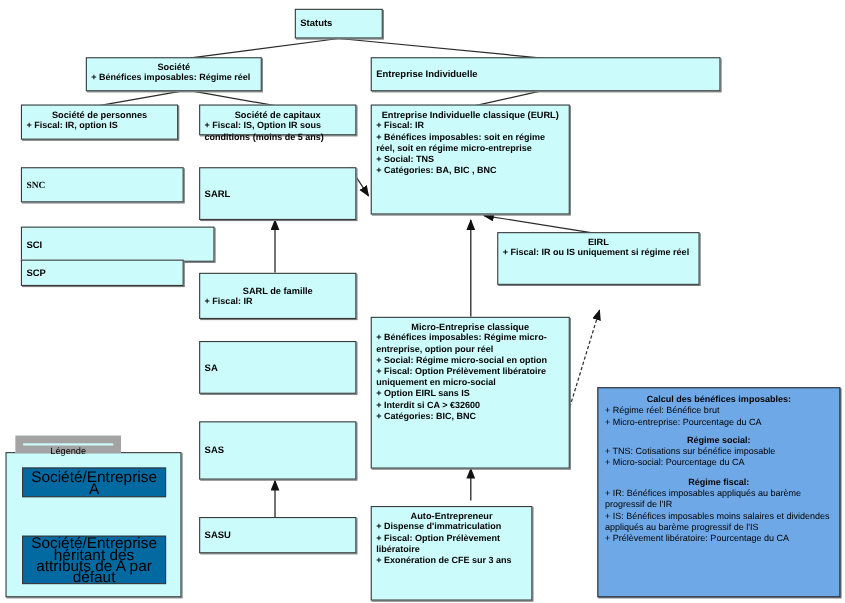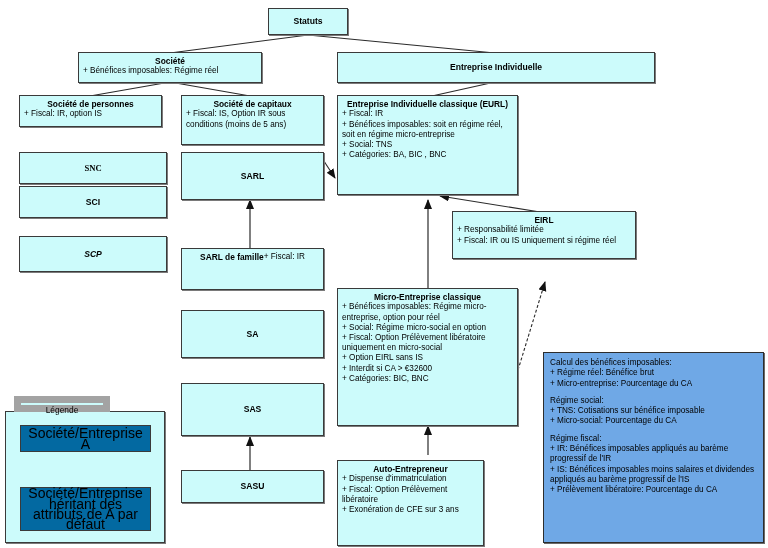--- a/index.html
+++ b/index.html
@@ -40,44 +40,43 @@
     text-align: center;
     display: block;
     font-size: 8.4px;
     line-height: 10.4px;
   }
   .node .attrs {
     display: block;
     text-align: left;
     margin-top: 0px;
   }
-  .node .attrs div { white-space: normal; }
+  .node .attrs div { white-space: normal; font-weight: bold; }
   .node.centered {
     display: flex;
     align-items: center;
-    justify-content: center;
   }
   .node.centered .title { font-size: 8.6px; }
 
   
   .panel {
     position: absolute;
     box-sizing: border-box;
     background: #6FA8E6;
     border: 1px solid #2d2d2d;
     box-shadow: 1px 1px 0 #6a6a6a;
     font-size: 8.2px;
     line-height: 10.3px;
     color: #000000;
     padding: 5px 6px;
     z-index: 2;
   }
   .panel .h {
-    font-weight: normal;
-    text-align: left;
+    font-weight: bold;
+    text-align: center;
     display: block;
   }
   .panel .gap { height: 7px; }
 
   
   .legend-tab {
     position: absolute;
     box-sizing: border-box;
     background: #CCFBFB;
     border: 7px solid #a3a3a3;
@@ -144,83 +143,82 @@
 
     <path d="M428,455 L428,426" stroke="#2a2a2a" stroke-width="1.2" fill="none" marker-end="url(#arrowFilled)"></path>
 
     <path d="M85,487 L85,452" stroke="#2a2a2a" stroke-width="1.2" fill="none" marker-end="url(#arrowFilled)"></path>
   </svg>
 
   <div class="node centered" style="left:268px; top:8px; width:80px; height:27px;">
     <span class="title">Statuts</span>
   </div>
 
-  <div class="node" style="left:78px; top:52px; width:184px; height:31px;">
+  <div class="node" style="left:78px; top:52px; width:160px; height:31px;">
     <span class="title">Société</span>
     <span class="attrs">
       <div>+ Bénéfices imposables: Régime réel</div>
     </span>
   </div>
 
   <div class="node centered" style="left:337px; top:52px; width:318px; height:31px;">
     <span class="title">Entreprise Individuelle</span>
   </div>
 
   <div class="node" style="left:19px; top:95px; width:143px; height:32px;">
     <span class="title">Société de personnes</span>
     <span class="attrs">
       <div>+ Fiscal: IR, option IS</div>
     </span>
   </div>
 
-  <div class="node" style="left:181px; top:95px; width:143px; height:50px;">
+  <div class="node" style="left:181px; top:95px; width:143px; height:28px;">
     <span class="title">Société de capitaux</span>
     <span class="attrs">
       <div>+ Fiscal: IS, Option IR sous conditions (moins de 5 ans)</div>
     </span>
   </div>
 
   <div class="node" style="left:337px; top:95px; width:181px; height:100px;">
     <span class="title">Entreprise Individuelle classique (EURL)</span>
     <span class="attrs">
       <div>+ Fiscal: IR</div>
       <div>+ Bénéfices imposables: soit en régime réel, soit en régime micro-entreprise</div>
       <div>+ Social: TNS</div>
       <div>+ Catégories: BA, BIC , BNC</div>
     </span>
   </div>
 
   <div class="node centered" style="left:19px; top:152px; width:148px; height:32px;font-family:Liberation Serif, serif;">
     <span class="title">SNC</span>
   </div>
 
-  <div class="node centered" style="left:19px; top:186px; width:148px; height:32px;">
+  <div class="node centered" style="left:19px; top:206px; width:176px; height:32px;">
     <span class="title">SCI</span>
   </div>
 
-  <div class="node centered" style="left:19px; top:236px; width:148px; height:36px;font-style:italic;">
+  <div class="node centered" style="left:19px; top:236px; width:148px; height:24px;">
     <span class="title">SCP</span>
   </div>
 
   <div class="node centered" style="left:181px; top:152px; width:143px; height:48px;">
     <span class="title">SARL</span>
   </div>
 
   <div class="node" style="left:181px; top:248px; width:143px; height:42px;
-              display:flex; flex-direction:row; justify-content:center;">
+              display:flex; flex-direction:column; justify-content:center;">
     <span class="title">SARL de famille</span>
     <span class="attrs">
       <div>+ Fiscal: IR</div>
     </span>
   </div>
 
   <div class="node" style="left:452px; top:211px; width:184px; height:48px;">
     <span class="title">EIRL</span>
     <span class="attrs">
-      <div>+ Responsabilité limitée</div>
       <div>+ Fiscal: IR ou IS uniquement si régime réel</div>
     </span>
   </div>
 
   <div class="node centered" style="left:181px; top:310px; width:143px; height:48px;">
     <span class="title">SA</span>
   </div>
 
   <div class="node centered" style="left:181px; top:383px; width:143px; height:53px;">
     <span class="title">SAS</span>

